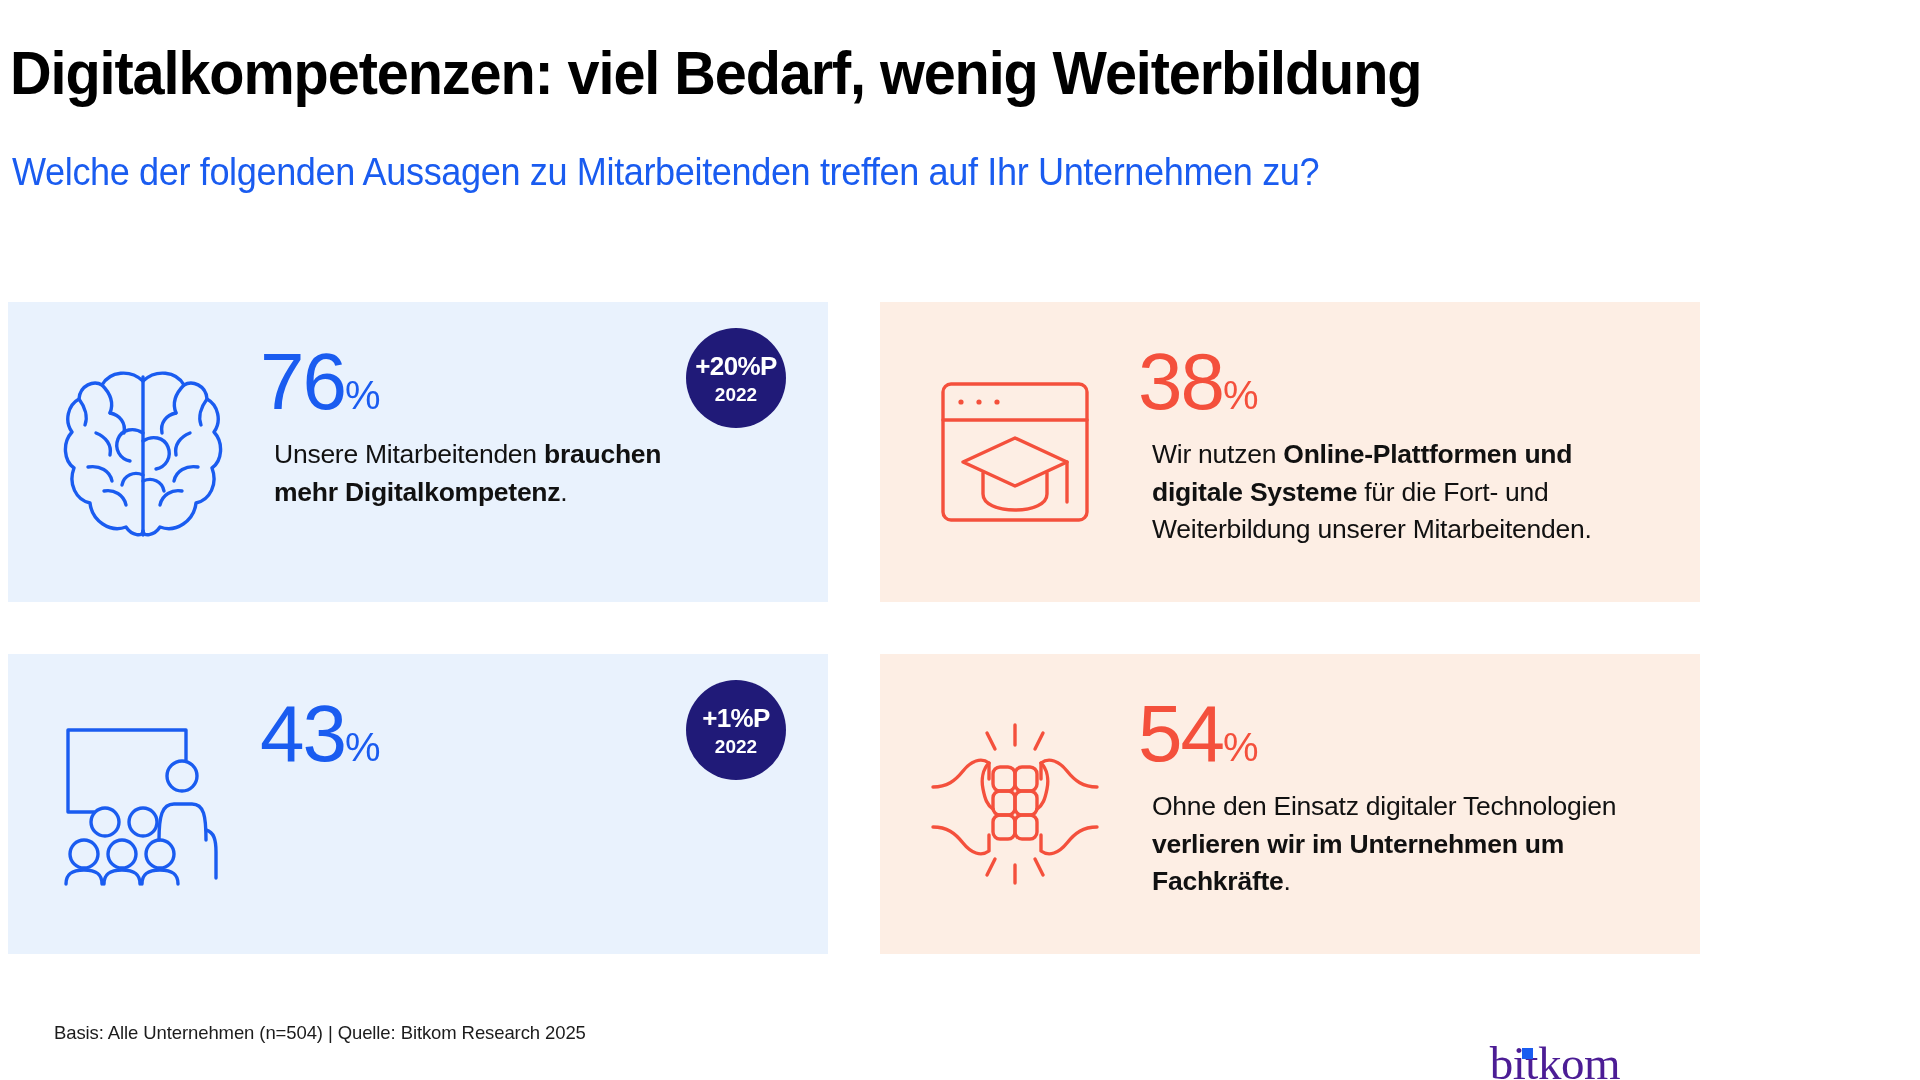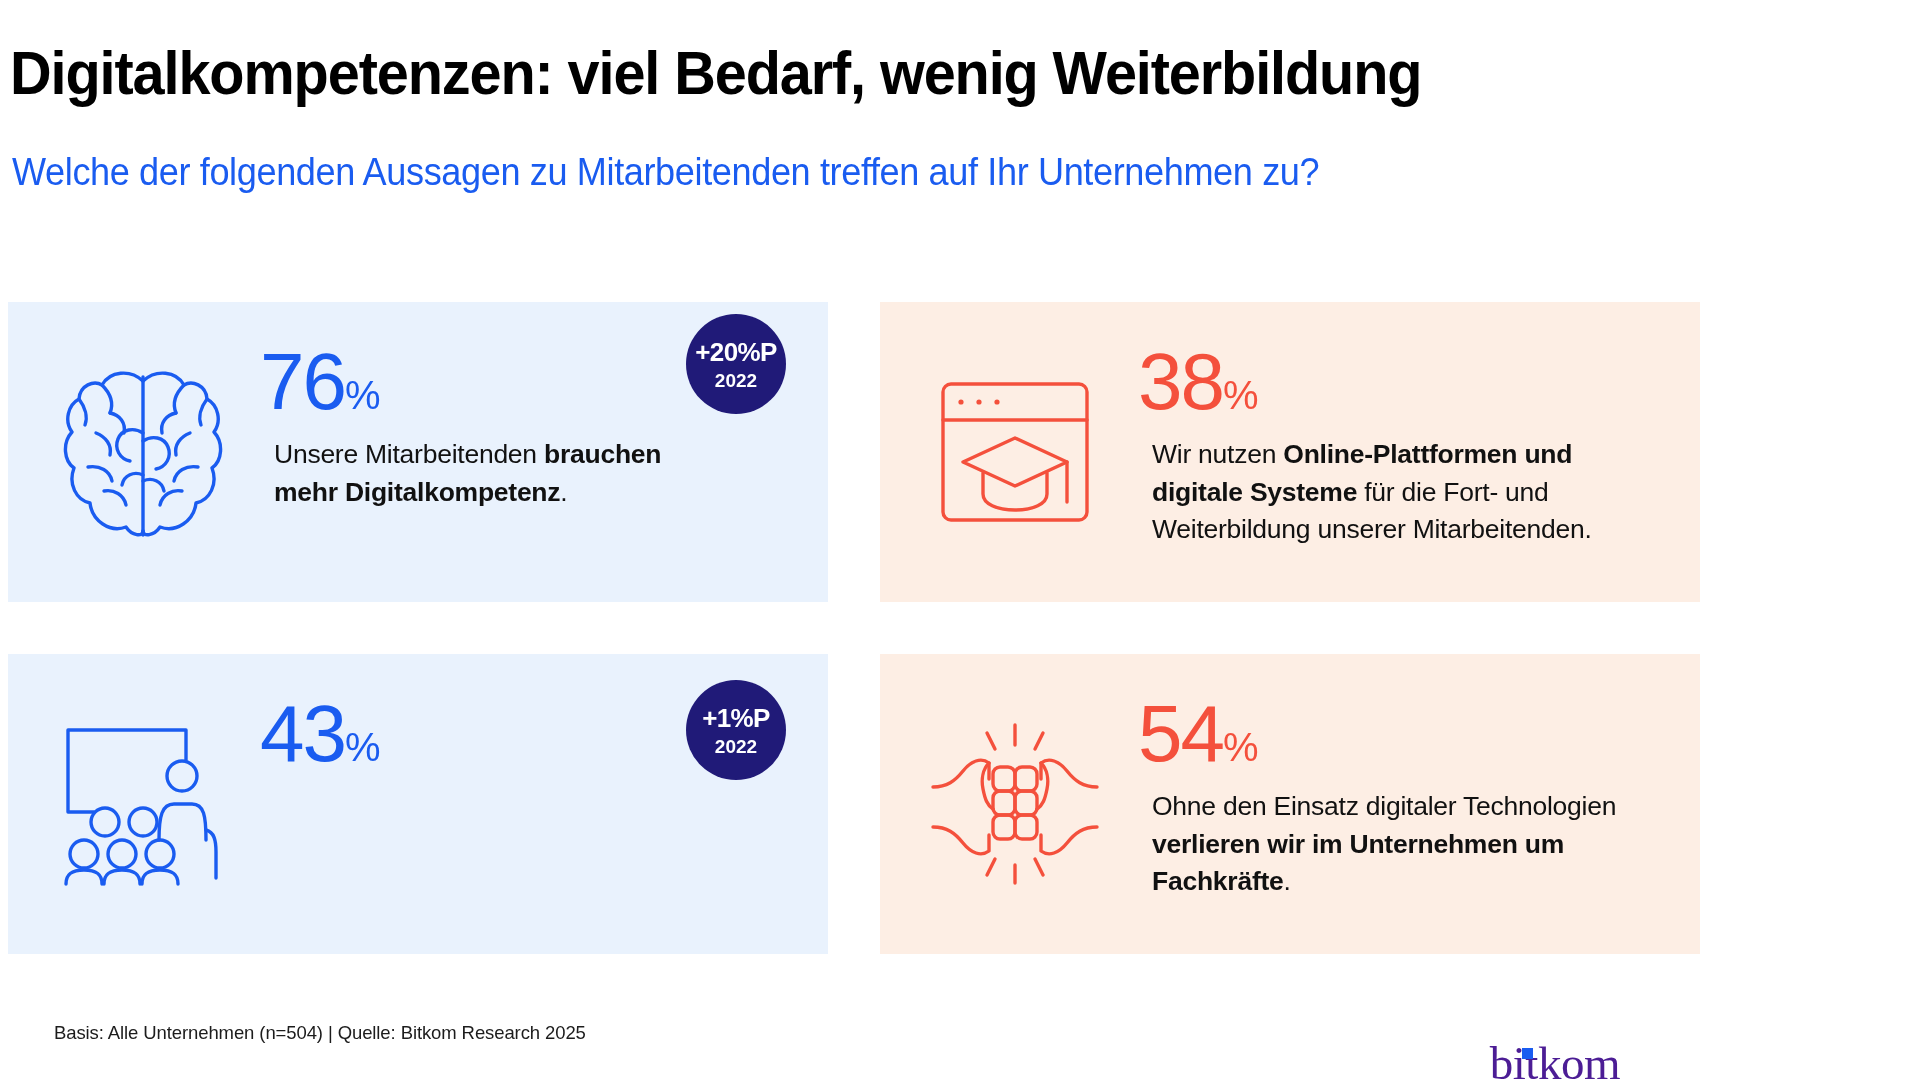--- a/index.html
+++ b/index.html
@@ -63,21 +63,21 @@
   #card-1 .desc,#card-3 .desc{max-width:560px;}
   .desc b{font-weight:bold;}
 
   
   .badge{
     position:absolute;border-radius:50%;
     background:#201a78;color:#ffffff;
     display:flex;flex-direction:column;align-items:center;justify-content:center;
     width:100px;height:100px;
   }
-  #card-0 .badge{left:678px;top:12px;}
+  #card-0 .badge{left:678px;top:26px;}
   #card-2 .badge{left:678px;top:26px;}
   .badge .delta{font-size:26px;font-weight:bold;letter-spacing:-0.6px;line-height:1;}
   .badge .year{font-size:19px;font-weight:700;margin-top:6px;line-height:1;}
 
   
   .footnote{
     position:absolute;left:10px;top:1022px;
     font-size:18.5px;color:#1c1c1c;letter-spacing:-0.1px;white-space:nowrap;margin-left:44px;
   }
   .logo{

